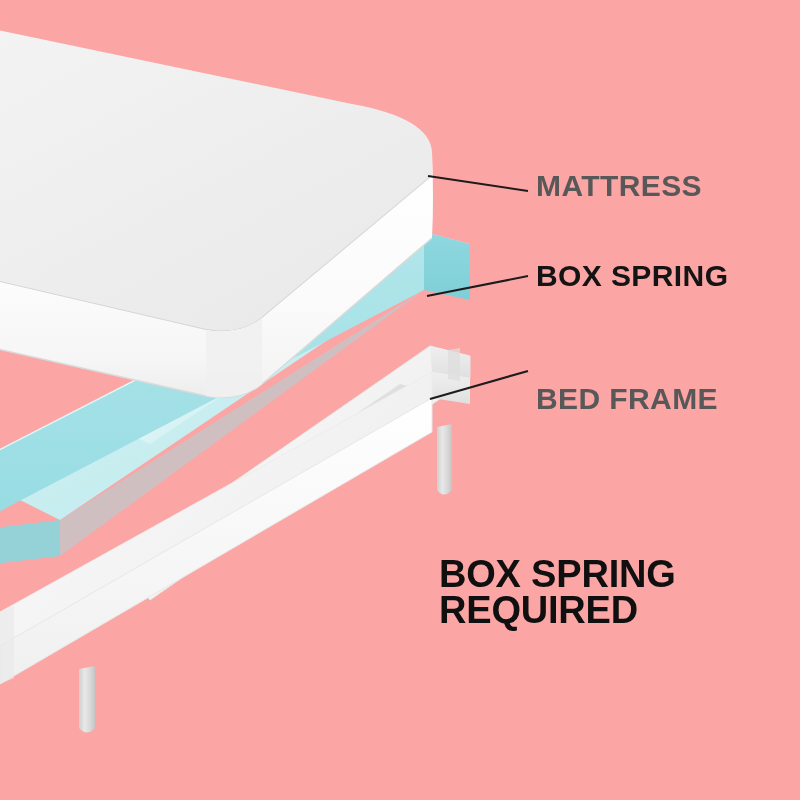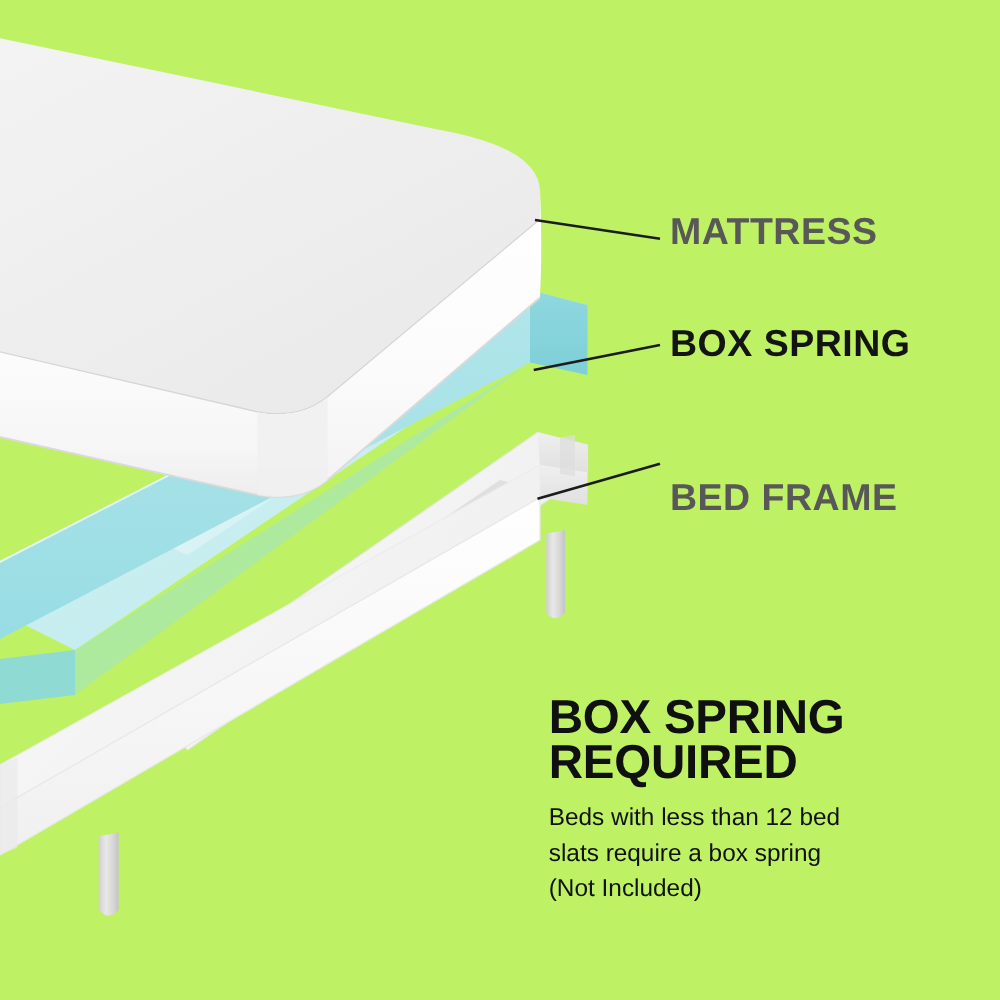--- a/index.html
+++ b/index.html
@@ -10,21 +10,21 @@
   }
   body {
     font-family: "Liberation Sans", sans-serif;
     -webkit-font-smoothing: antialiased;
   }
 
   #stage {
     position: relative;
     width: 800px;
     height: 800px;
-    background: #bef264;
+    background: #fca5a5;
     overflow: hidden;
   }
 
   
   #product-illustration {
     position: absolute;
     left: 0;
     top: 0;
     width: 800px;
     height: 800px;
@@ -206,18 +206,15 @@
 
   <div class="callout-label" id="callout-mattress">MATTRESS</div>
 
   <div class="callout-label" id="callout-boxspring">BOX SPRING</div>
 
   <div class="callout-label" id="callout-bedframe">BED FRAME</div>
 
   <div id="copy-block">
     <div id="copy-heading">BOX SPRING
 REQUIRED</div>
-    <div id="copy-body">Beds with less than 12 bed
-slats require a box spring
-(Not Included)</div>
   </div>
 
 </div>
 
 </body></html>

